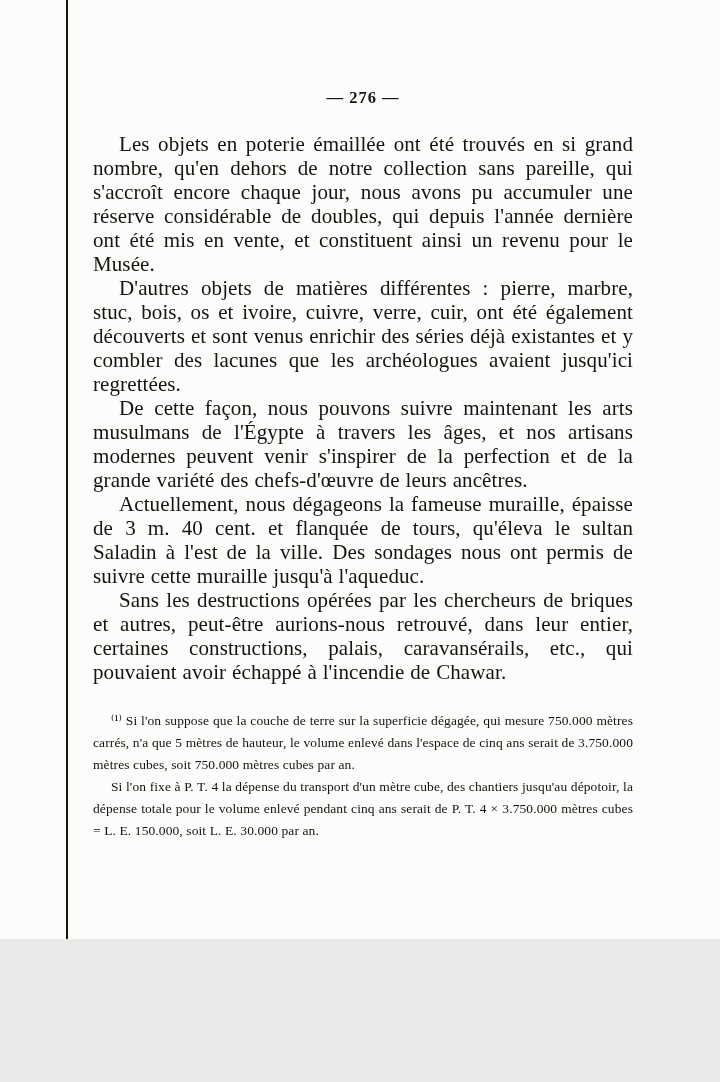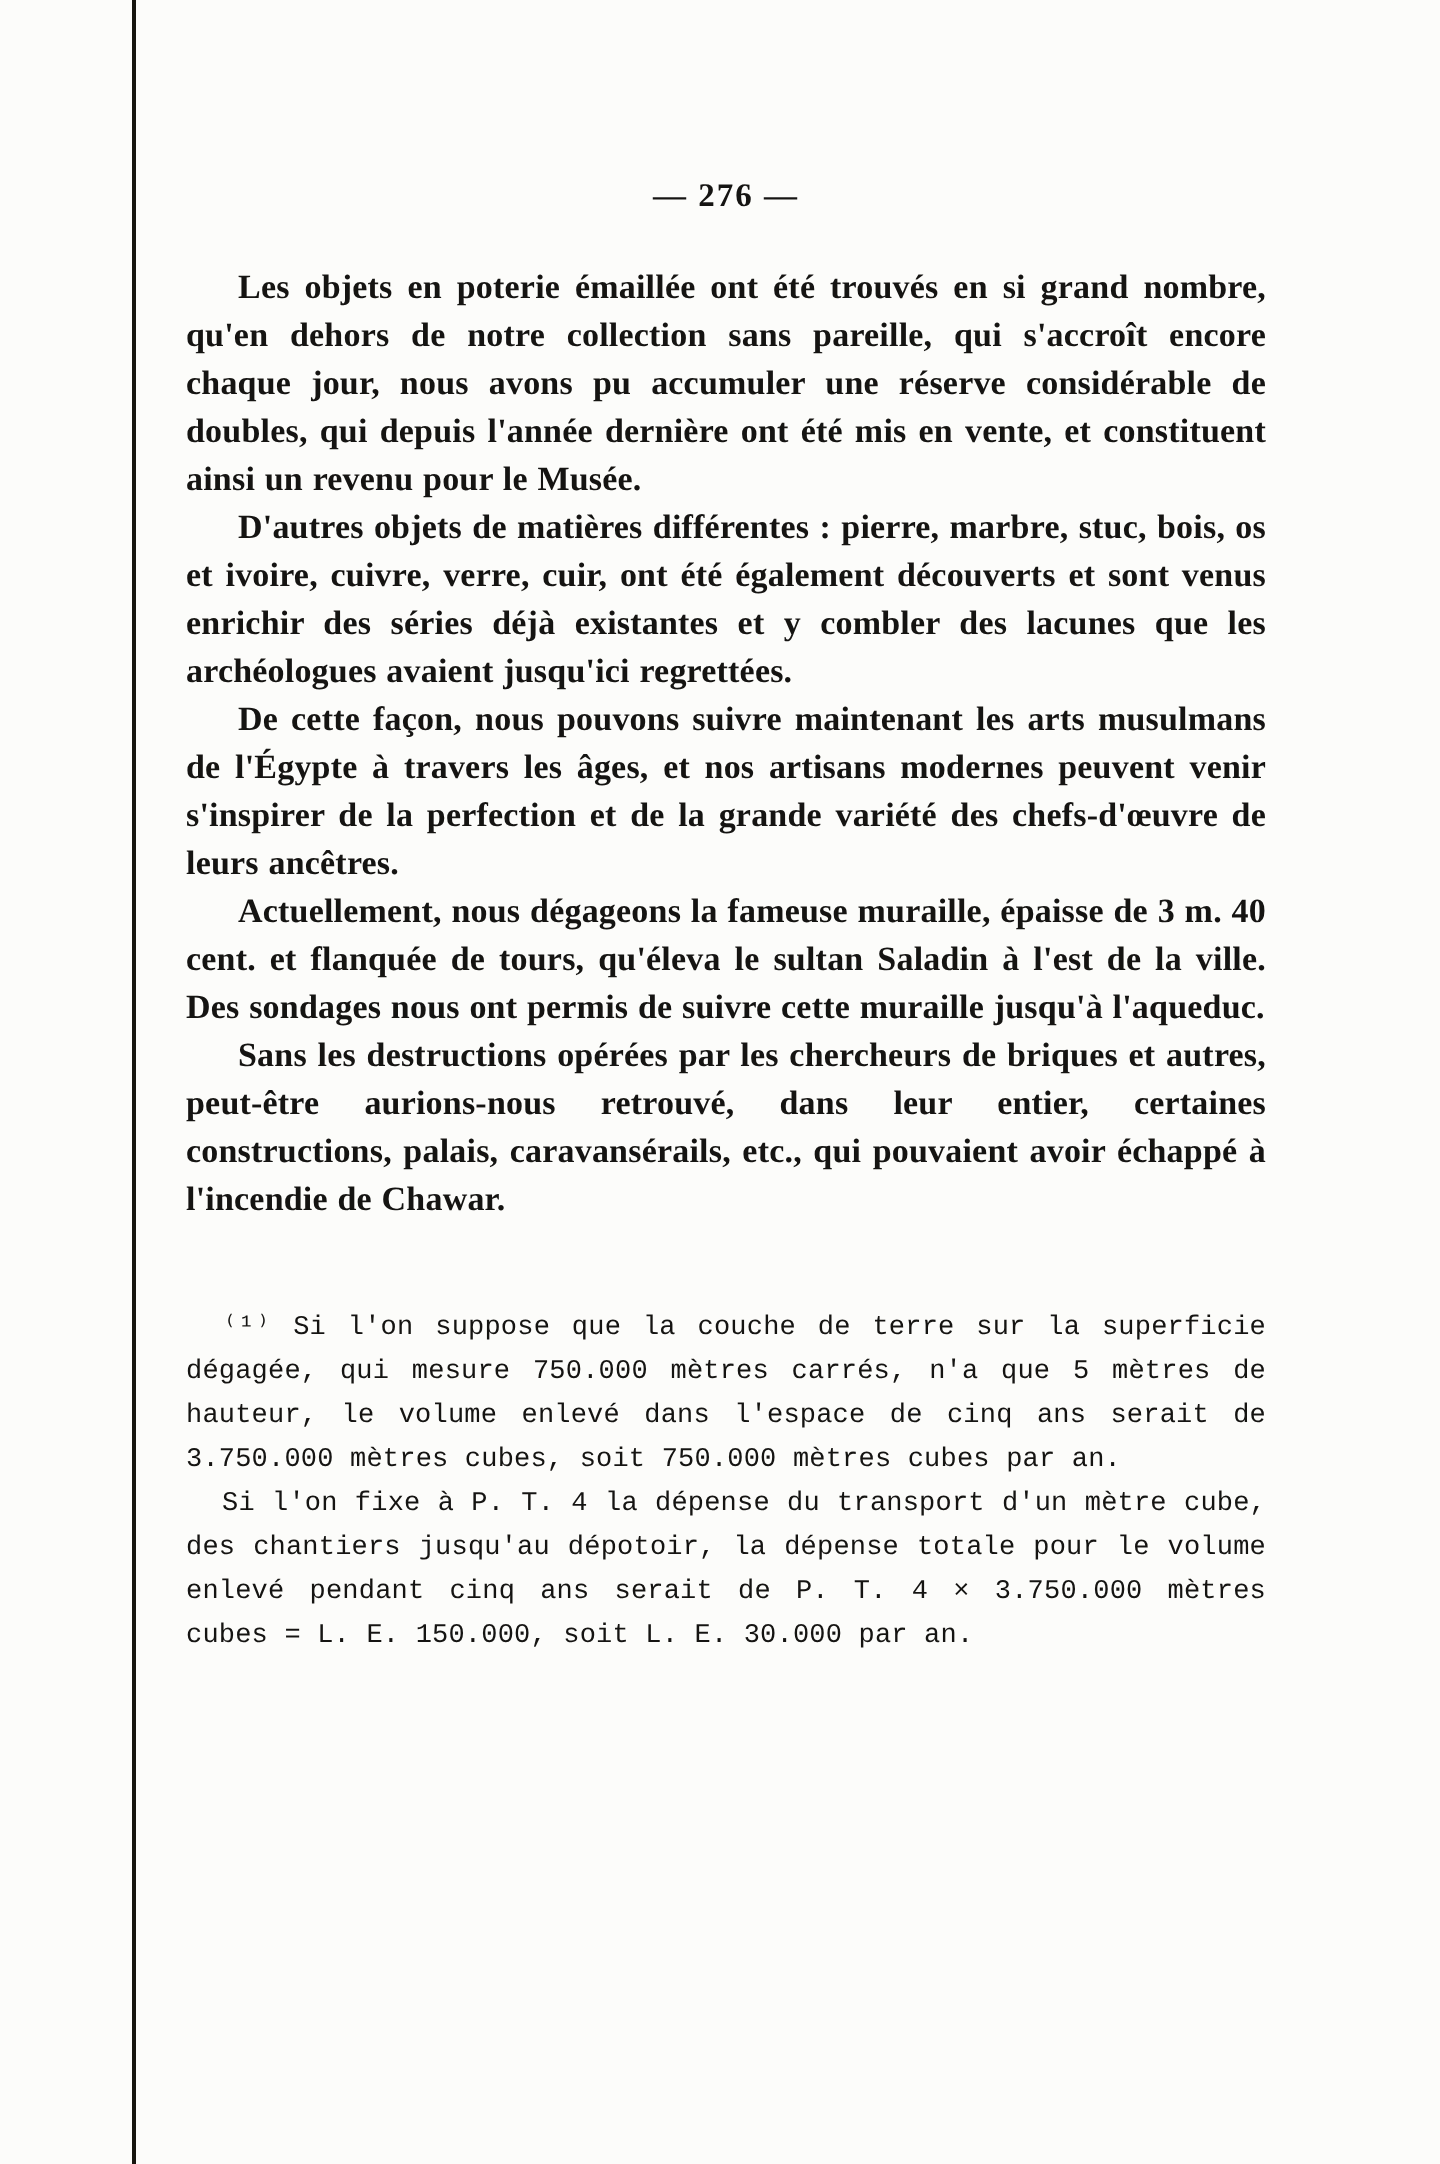--- a/index.html
+++ b/index.html
@@ -3,21 +3,21 @@
 <meta charset="utf-8">
 <style>
   html, body {
     margin: 0;
     padding: 0;
     background: #e9e9e7;
   }
   .page {
     position: relative;
     width: 720px;
-    height: 1082px;
+    height: 939px;
     margin: 0 auto;
     background: #fcfcfa;
     font-family: "Liberation Serif", "DejaVu Serif", serif;
     color: #151412;
     overflow: hidden;
   }
   .scan-edge {
     position: absolute;
     left: 66px;
     top: 0;
@@ -33,31 +33,30 @@
   }
   .page-number {
     text-align: center;
     font-size: 16.5px;
     font-weight: bold;
     letter-spacing: 1px;
     margin: 0 0 24px 0;
   }
   .body-text p {
     margin: 0;
-    font-size: 17px;
+    font-size: 21px;
     line-height: 24px;
     text-align: justify;
     text-indent: 26px;
-    font-weight: 700;
+    font-weight: 400;
     letter-spacing: 0.1px;
     word-spacing: 0.5px;
   }
   .footnote {
-    margin-top: 42px;
-    font-family: Liberation Mono, monospace;
+    margin-top: 26px;
   }
   .footnote p {
     margin: 0;
     font-size: 13.5px;
     line-height: 22px;
     text-align: justify;
     text-indent: 18px;
     letter-spacing: 0.1px;
   }
 </style>

